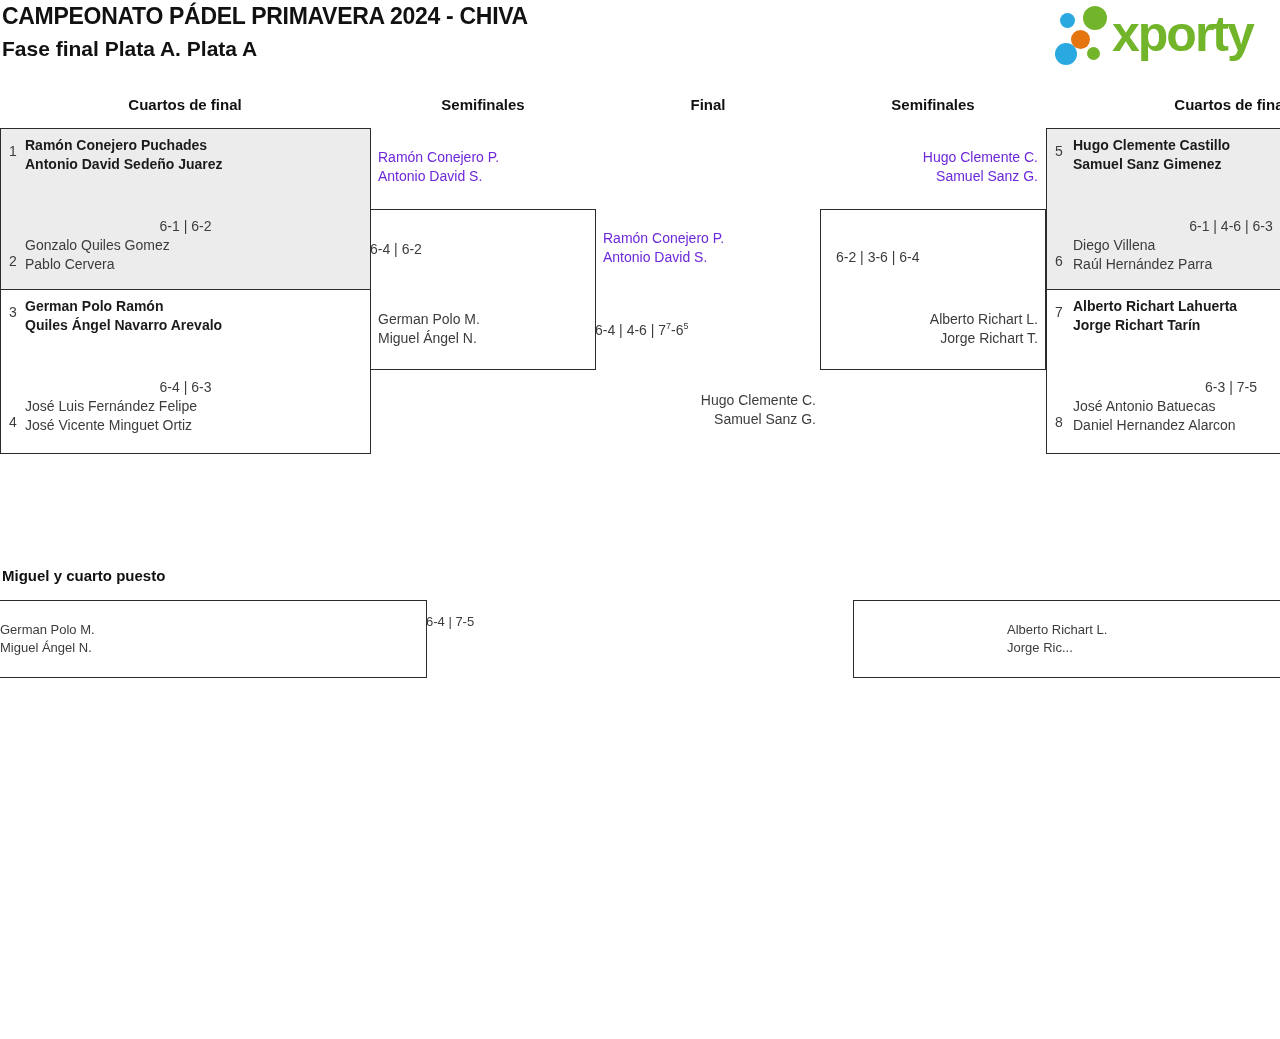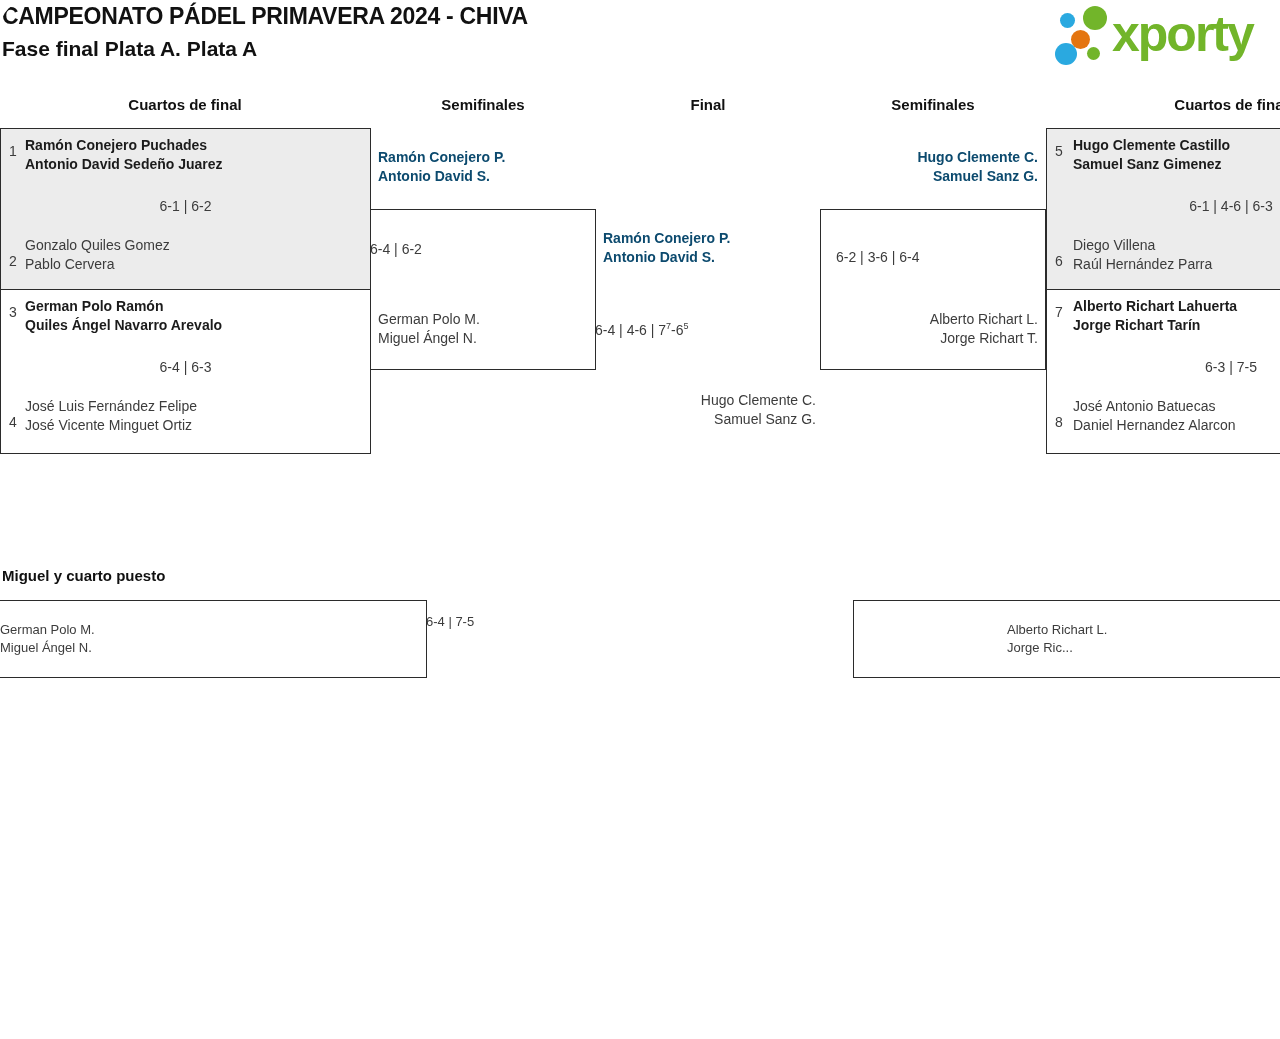--- a/index.html
+++ b/index.html
@@ -1,17 +1,17 @@
 <!DOCTYPE html>
 <html><head>
 <meta charset="utf-8">
 <style>
   html,body{margin:0;padding:0;background:#fff;overflow:hidden;}
   .page{position:relative;width:1280px;height:1039px;background:#fff;
-        font-family:"Liberation Sans",sans-serif;color:#1b1b1b;overflow:hidden;border-radius:29px;}
+        font-family:"Liberation Sans",sans-serif;color:#1b1b1b;overflow:hidden;}
   .abs{position:absolute;}
   .title{left:2px;top:3px;font-size:23px;font-weight:bold;letter-spacing:-0.3px;color:#111;}
   .subtitle{left:2px;top:37px;font-size:21px;font-weight:bold;color:#111;}
   .round-label{top:96px;font-size:15px;font-weight:bold;text-align:center;color:#111;}
   .rl1{left:0;width:370px;}
   .rl2{left:370px;width:226px;}
   .rl3{left:595px;width:226px;}
   .rl4{left:820px;width:226px;}
   .rl5{left:1046px;width:370px;}
   .box{position:absolute;border:1px solid #2b2b2b;box-sizing:border-box;}
@@ -19,25 +19,25 @@
   .qf.right{left:1046px;width:370px;}
   .gray{background:#ececec;}
   .white{background:#ffffff;}
   .seed{position:absolute;left:8px;font-size:14px;color:#3c3c3c;}
   .seed-top{top:14px;}
   .seed-bottom{top:124px;}
   .team{position:absolute;left:24px;font-size:14px;line-height:19px;white-space:nowrap;}
   .qf.right .team{left:26px;}
   .team-top{top:7px;font-weight:bold;color:#1b1b1b;}
   .team-bottom{top:107px;color:#3c3c3c;}
-  .score{position:absolute;left:0;width:100%;text-align:center;font-size:14px;color:#3c3c3c;}
+  .score{position:absolute;left:0;width:100%;text-align:center;font-size:14px;color:#3c3c3c;margin-top:20px;}
   .qf .score{top:69px;}
   .sf-box{width:226px;height:161px;background:transparent;}
   .txt{position:absolute;font-size:14px;line-height:19px;white-space:nowrap;}
-  .bold{font-weight:bold;color:#0c4a6e;}
+  .bold{font-weight:normal;color:#6d28d9;}
   .reg{color:#3c3c3c;}
   .ralign{text-align:right;}
   .calign{}
   sup{font-size:9px;line-height:0;}
   .tp-heading{left:2px;top:567px;font-size:15px;font-weight:bold;color:#111;}
   .tp-box{top:600px;height:78px;background:#fff;}
   .small{font-size:13px;line-height:18px;}
   .logo-dot{position:absolute;border-radius:50%;}
   .logo-word{position:absolute;left:1112px;top:9px;font-size:50px;line-height:50px;
              font-weight:bold;letter-spacing:-2px;color:#72b52a;}

